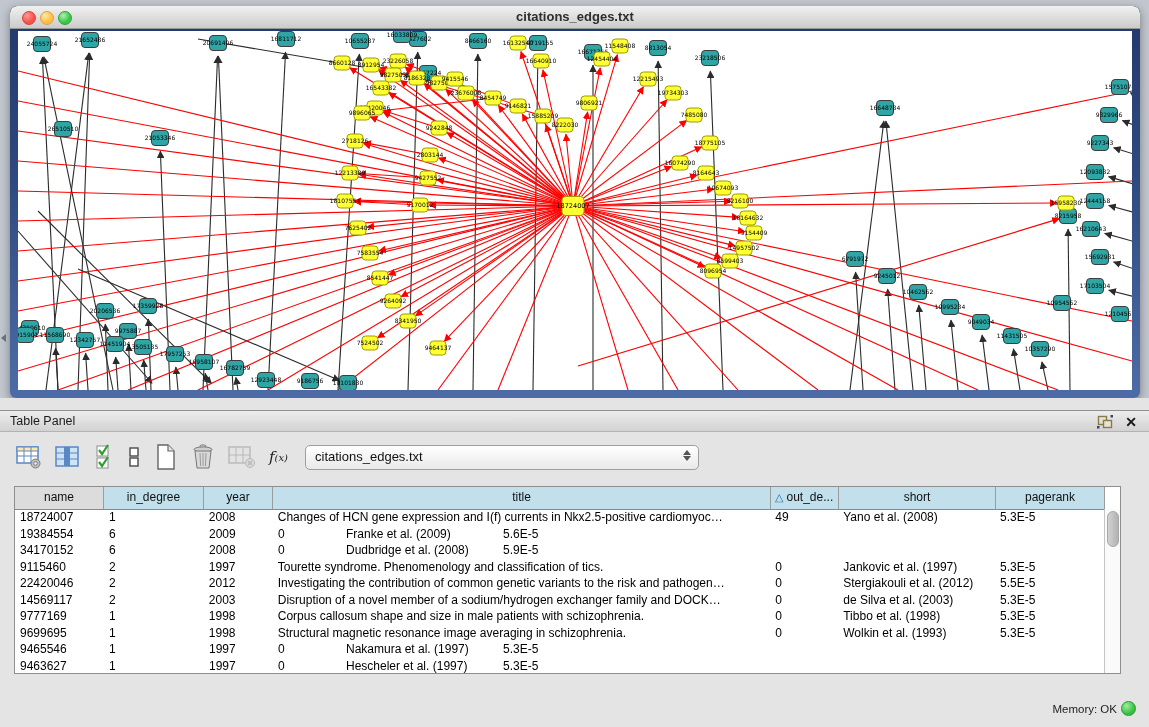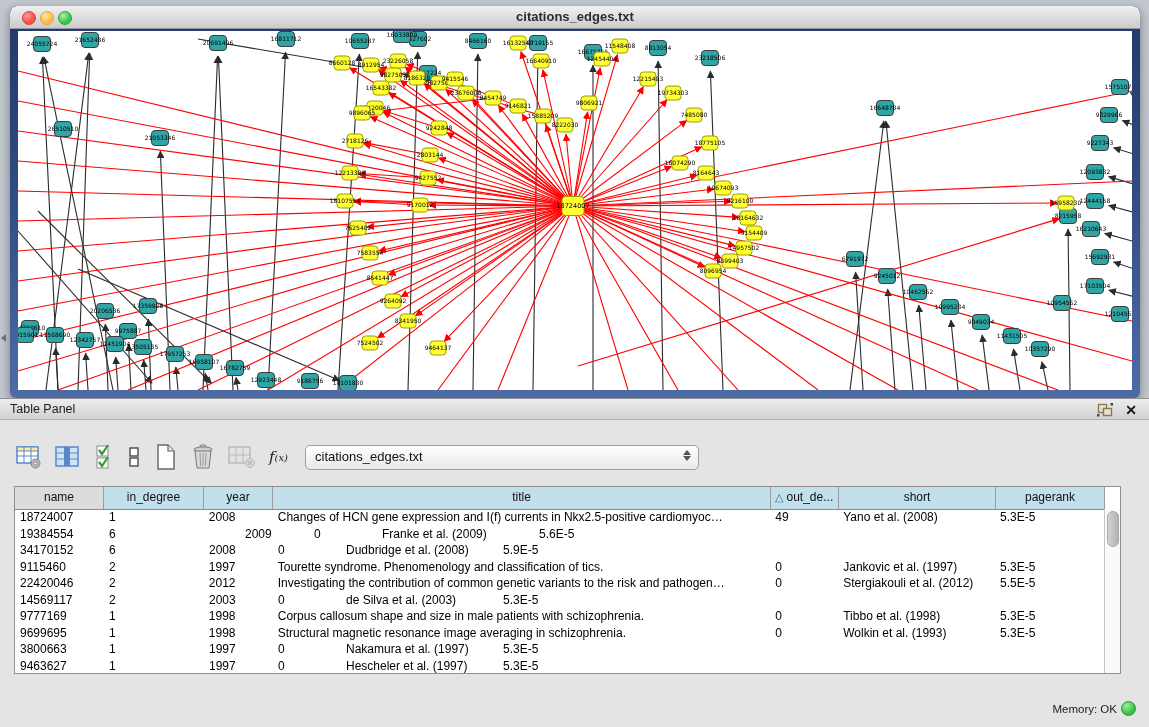--- a/index.html
+++ b/index.html
@@ -22,21 +22,21 @@
   .tl.grn{left:48px;background:radial-gradient(circle at 35% 30%,#b4f0ae,#35c649 60%);border:1px solid #2fa33d;}
   .canvas{position:absolute;left:8px;top:25px;width:1114px;height:359px;background:#ffffff;overflow:hidden;}
 
   
   .edge-arrow{position:absolute;left:1px;top:334px;width:0;height:0;
               border-top:4px solid transparent;border-bottom:4px solid transparent;border-right:5px solid #6b6f76;}
   .divider-handle{position:absolute;left:568px;top:398px;font-size:8px;color:#8a8a8a;line-height:8px;}
 
   
   #panel{position:absolute;left:0;top:398px;width:1149px;height:329px;background:#e4e4e4;}
-  .panel-header{position:absolute;left:0;top:0;width:100%;height:22px;
+  .panel-header{position:absolute;left:0;top:12px;width:100%;height:22px;
                 background:linear-gradient(180deg,#ededed,#d2d2d2);
                 border-top:1px solid #909090;border-bottom:1px solid #b3b3b3;box-sizing:border-box;}
   .panel-title{position:absolute;left:10px;font-size:12.5px;line-height:20px;color:#1c1c1c;}
   .float-icon{position:absolute;right:36px;top:4px;}
   .close-icon{position:absolute;right:12px;top:1px;font-size:14px;font-weight:bold;color:#161616;line-height:20px;}
 
   .toolbar{position:absolute;left:16px;top:42px;height:34px;display:flex;align-items:center;gap:13px;}
   .ticon{display:inline-flex;align-items:center;justify-content:center;}
   .fx{font-family:"DejaVu Serif",serif;font-style:italic;font-size:15px;color:#1a1a1a;}
   .fx small{font-size:10px;}
@@ -732,21 +732,21 @@
           <div class="td" style="width: 100px;">1</div>
           <div class="td" style="width: 69px;">2008</div>
           <div class="td" style="width: 498px;">Changes of HCN gene expression and I(f) currents in Nkx2.5-positive cardiomyoc…</div>
           <div class="td" style="width: 68px;">49</div>
           <div class="td" style="width: 157px;">Yano et al. (2008)</div>
           <div class="td" style="width: 109px;">5.3E-5</div>
         </div>
         <div class="trow">
           <div class="td" style="width: 89px;">19384554</div>
           <div class="td" style="width: 100px;">6</div>
-          <div class="td" style="width: 69px; margin-left: 36px;">2009</div>
+          <div class="td" style="width: 69px;">2009</div>
           <div class="td" style="width: 68px;">0</div>
           <div class="td" style="width: 157px;">Franke et al. (2009)</div>
           <div class="td" style="width: 109px;">5.6E-5</div>
         </div>
         <div class="trow">
           <div class="td" style="width: 89px;">34170152</div>
           <div class="td" style="width: 100px;">6</div>
           <div class="td" style="width: 69px;">2008</div>
           <div class="td" style="width: 68px;">0</div>
           <div class="td" style="width: 157px;">Dudbridge et al. (2008)</div>
@@ -767,20 +767,21 @@
           <div class="td" style="width: 69px;">2012</div>
           <div class="td" style="width: 498px;">Investigating the contribution of common genetic variants to the risk and pathogen…</div>
           <div class="td" style="width: 68px;">0</div>
           <div class="td" style="width: 157px;">Stergiakouli et al. (2012)</div>
           <div class="td" style="width: 109px;">5.5E-5</div>
         </div>
         <div class="trow">
           <div class="td" style="width: 89px;">14569117</div>
           <div class="td" style="width: 100px;">2</div>
           <div class="td" style="width: 69px;">2003</div>
+          <div class="td" style="width: 498px;">Disruption of a novel member of a sodium/hydrogen exchanger family and DOCK…</div>
           <div class="td" style="width: 68px;">0</div>
           <div class="td" style="width: 157px;">de Silva et al. (2003)</div>
           <div class="td" style="width: 109px;">5.3E-5</div>
         </div>
         <div class="trow">
           <div class="td" style="width: 89px;">9777169</div>
           <div class="td" style="width: 100px;">1</div>
           <div class="td" style="width: 69px;">1998</div>
           <div class="td" style="width: 498px;">Corpus callosum shape and size in male patients with schizophrenia.</div>
           <div class="td" style="width: 68px;">0</div>
@@ -790,21 +791,21 @@
         <div class="trow">
           <div class="td" style="width: 89px;">9699695</div>
           <div class="td" style="width: 100px;">1</div>
           <div class="td" style="width: 69px;">1998</div>
           <div class="td" style="width: 498px;">Structural magnetic resonance image averaging in schizophrenia.</div>
           <div class="td" style="width: 68px;">0</div>
           <div class="td" style="width: 157px;">Wolkin et al. (1993)</div>
           <div class="td" style="width: 109px;">5.3E-5</div>
         </div>
         <div class="trow">
-          <div class="td" style="width: 89px;">3800663</div>
+          <div class="td" style="width: 89px;">9465546</div>
           <div class="td" style="width: 100px;">1</div>
           <div class="td" style="width: 69px;">1997</div>
           <div class="td" style="width: 68px;">0</div>
           <div class="td" style="width: 157px;">Nakamura et al. (1997)</div>
           <div class="td" style="width: 109px;">5.3E-5</div>
         </div>
         <div class="trow">
           <div class="td" style="width: 89px;">9463627</div>
           <div class="td" style="width: 100px;">1</div>
           <div class="td" style="width: 69px;">1997</div>

